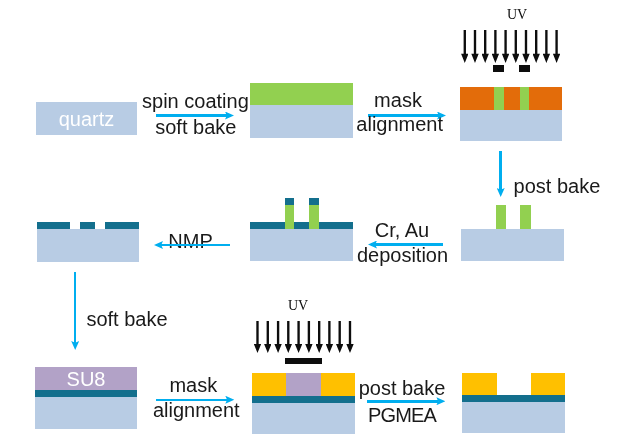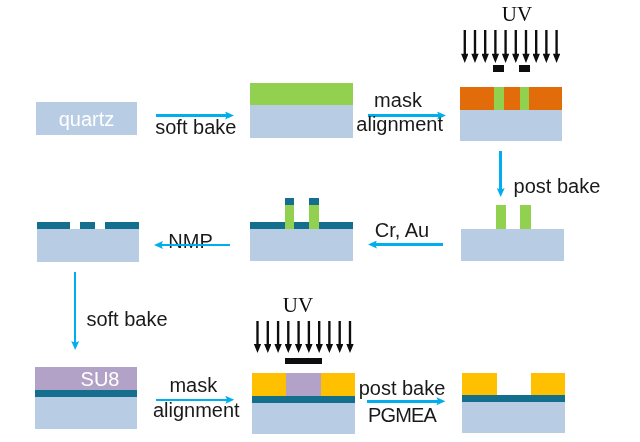--- a/index.html
+++ b/index.html
@@ -12,21 +12,21 @@
   .teal{background:var(--metal-teal);}
   .purple{background:var(--su8-purple);}
   .yellow{background:var(--su8-yellow);}
   .blocklabel{position:absolute;transform:translateX(-50%);color:var(--block-label-white);
               font-size:20px;line-height:20px;white-space:nowrap;}
   .lbl{position:absolute;color:var(--label-black);font-size:20px;line-height:20px;white-space:nowrap;}
   .ls-wide{letter-spacing:0.6px;}
   .ls-tight{letter-spacing:-0.8px;}
   .lbl.ctr{transform:translateX(-50%);}
   .uvlabel{position:absolute;transform:translateX(-50%);color:var(--uv-black);
-           font-family:"Liberation Serif","DejaVu Serif",serif;font-size:21px;line-height:21px;}
+           font-family:"Liberation Serif","DejaVu Serif",serif;font-size:14px;line-height:21px;}
   .uva{position:absolute;width:7.4px;background:var(--uv-black);
        clip-path:polygon(34% 0,66% 0,66% 72%,100% 72%,50% 100%,0 72%,34% 72%);}
   .uvmask{position:absolute;background:var(--uv-black);}
   .fa{position:absolute;}
   .fa .shaft{position:absolute;background:var(--flow-blue);}
   .fa .head{position:absolute;background:var(--flow-blue);}
   .fa-right{height:8px;}
   .fa-right .shaft{left:0;right:7px;top:2.75px;height:2.5px;}
   .fa-right .head{right:0;top:0;width:9px;height:8px;clip-path:polygon(0 0,100% 50%,0 100%,20% 50%);}
   .fa-left{height:8px;}
@@ -37,20 +37,21 @@
   .fa-down .head{bottom:0;left:0;width:8px;height:9px;clip-path:polygon(0 0,50% 20%,100% 0,50% 100%);}
 </style>
 </head>
 <body>
 
 <div id="canvas">
 
   <div class="abs substrate" style="left:36px;top:102px;width:101px;height:33px"></div>
   <div class="blocklabel" style="left:86.5px;top:108.7px">quartz</div>
 
+  <div class="lbl ctr" style="left:195.4px;top:90.8px">spin coating</div>
   <div class="fa fa-right" style="left:156px;top:111.6px;width:78px">
     <div class="shaft"></div>
     <div class="head"></div>
   </div>
   <div class="lbl ctr" style="left:195.8px;top:117.1px">soft bake</div>
 
   <div class="abs green" style="left:250px;top:83px;width:103px;height:22px"></div>
   <div class="abs substrate" style="left:250px;top:105px;width:103px;height:33px"></div>
 
   <div class="lbl ctr" style="left:398px;top:89.6px">mask</div>
@@ -89,20 +90,21 @@
 
   <div class="abs green" style="left:495.5px;top:205px;width:10.5px;height:24px"></div>
   <div class="abs green" style="left:520px;top:205px;width:10.5px;height:24px"></div>
   <div class="abs substrate" style="left:461px;top:229px;width:103px;height:32px"></div>
 
   <div class="lbl ctr" style="left:402px;top:220.1px">Cr, Au</div>
   <div class="fa fa-left" style="left:368px;top:240.5px;width:75px">
     <div class="shaft"></div>
     <div class="head"></div>
   </div>
+  <div class="lbl ctr" style="left:402.5px;top:244.6px">deposition</div>
 
   <div class="abs teal" style="left:284.5px;top:198px;width:9.5px;height:7px"></div>
   <div class="abs teal" style="left:309px;top:198px;width:9.5px;height:7px"></div>
   <div class="abs green" style="left:284.5px;top:205px;width:9.5px;height:23.5px"></div>
   <div class="abs green" style="left:309px;top:205px;width:9.5px;height:23.5px"></div>
   <div class="abs teal" style="left:250px;top:222px;width:34.5px;height:6.5px"></div>
   <div class="abs teal" style="left:294px;top:222px;width:15px;height:6.5px"></div>
   <div class="abs teal" style="left:318.5px;top:222px;width:34px;height:6.5px"></div>
   <div class="abs substrate" style="left:250px;top:228.5px;width:102.5px;height:32px"></div>
 
@@ -119,21 +121,21 @@
 
   <div class="fa fa-down" style="left:71.2px;top:272px;height:78px">
     <div class="shaft"></div>
     <div class="head"></div>
   </div>
   <div class="lbl" style="left:86.4px;top:308.7px">soft bake</div>
 
   <div class="abs purple" style="left:35px;top:367px;width:102px;height:23px"></div>
   <div class="abs teal" style="left:35px;top:390px;width:102px;height:7px"></div>
   <div class="abs substrate" style="left:35px;top:397px;width:102px;height:31.5px"></div>
-  <div class="blocklabel" style="left:100px;top:369.3px">SU8</div>
+  <div class="blocklabel" style="left:86px;top:369.3px">SU8</div>
 
   <div class="lbl ctr" style="left:193.3px;top:375.2px">mask</div>
   <div class="fa fa-right" style="left:155.7px;top:395.8px;width:78.6px">
     <div class="shaft"></div>
     <div class="head"></div>
   </div>
   <div class="lbl ctr" style="left:196.3px;top:399.8px">alignment</div>
 
   <div class="uvlabel" style="left:298px;top:294.8px">UV</div>
   <div>

